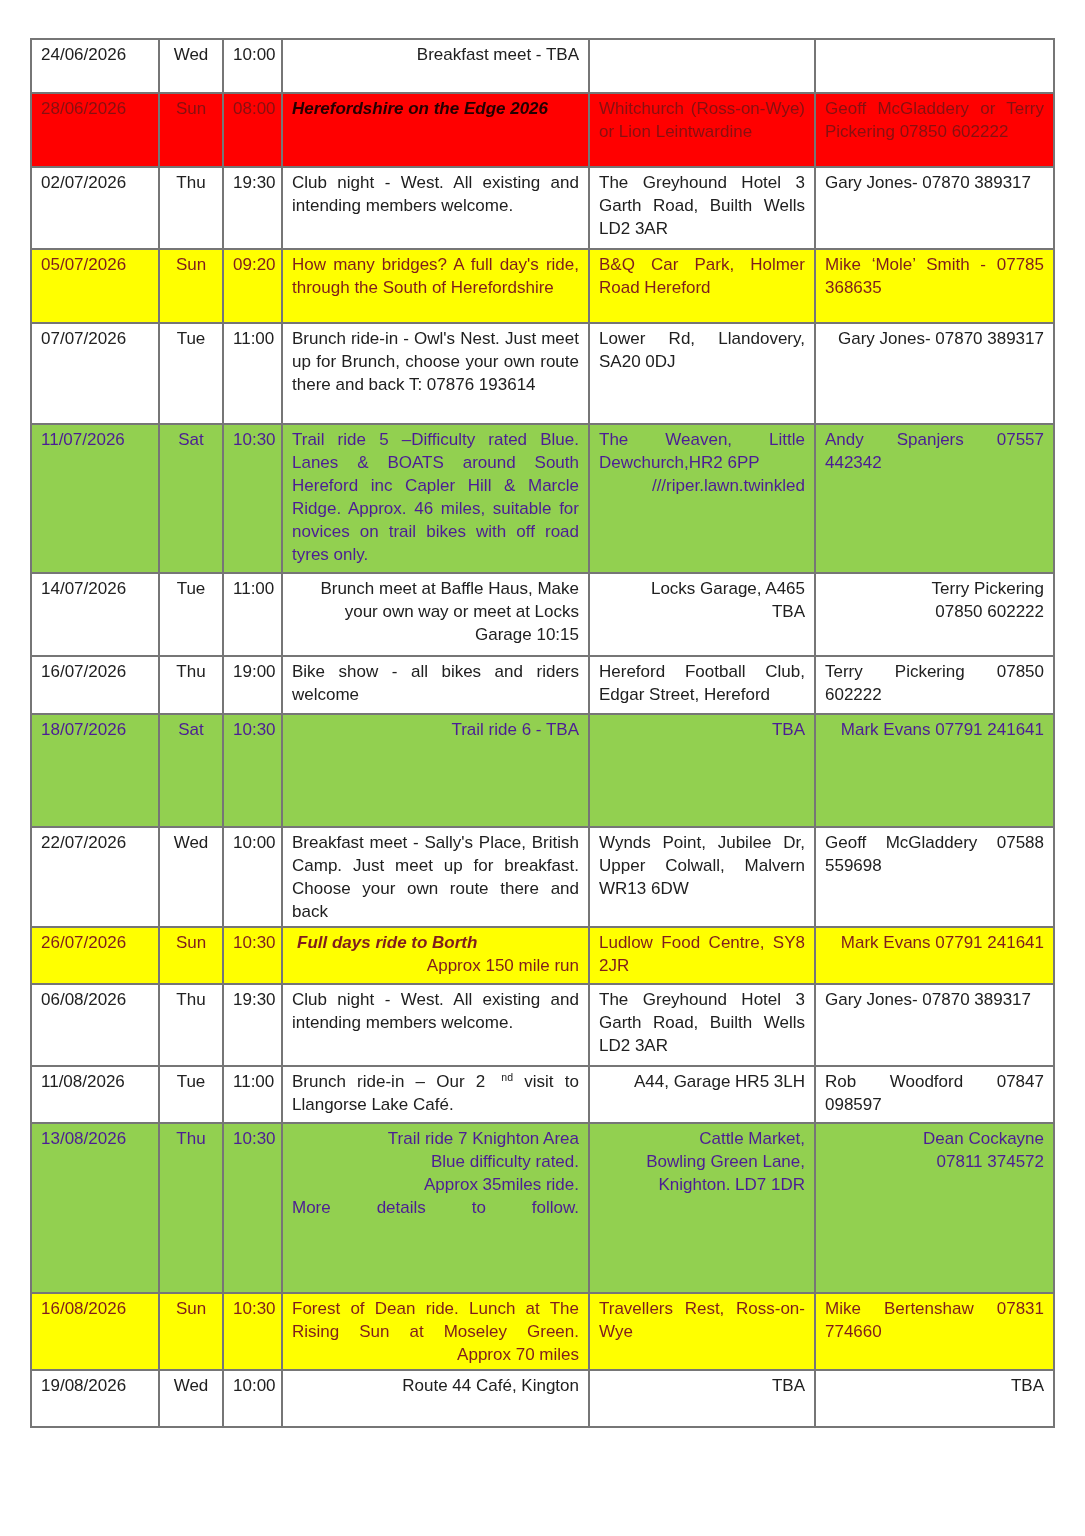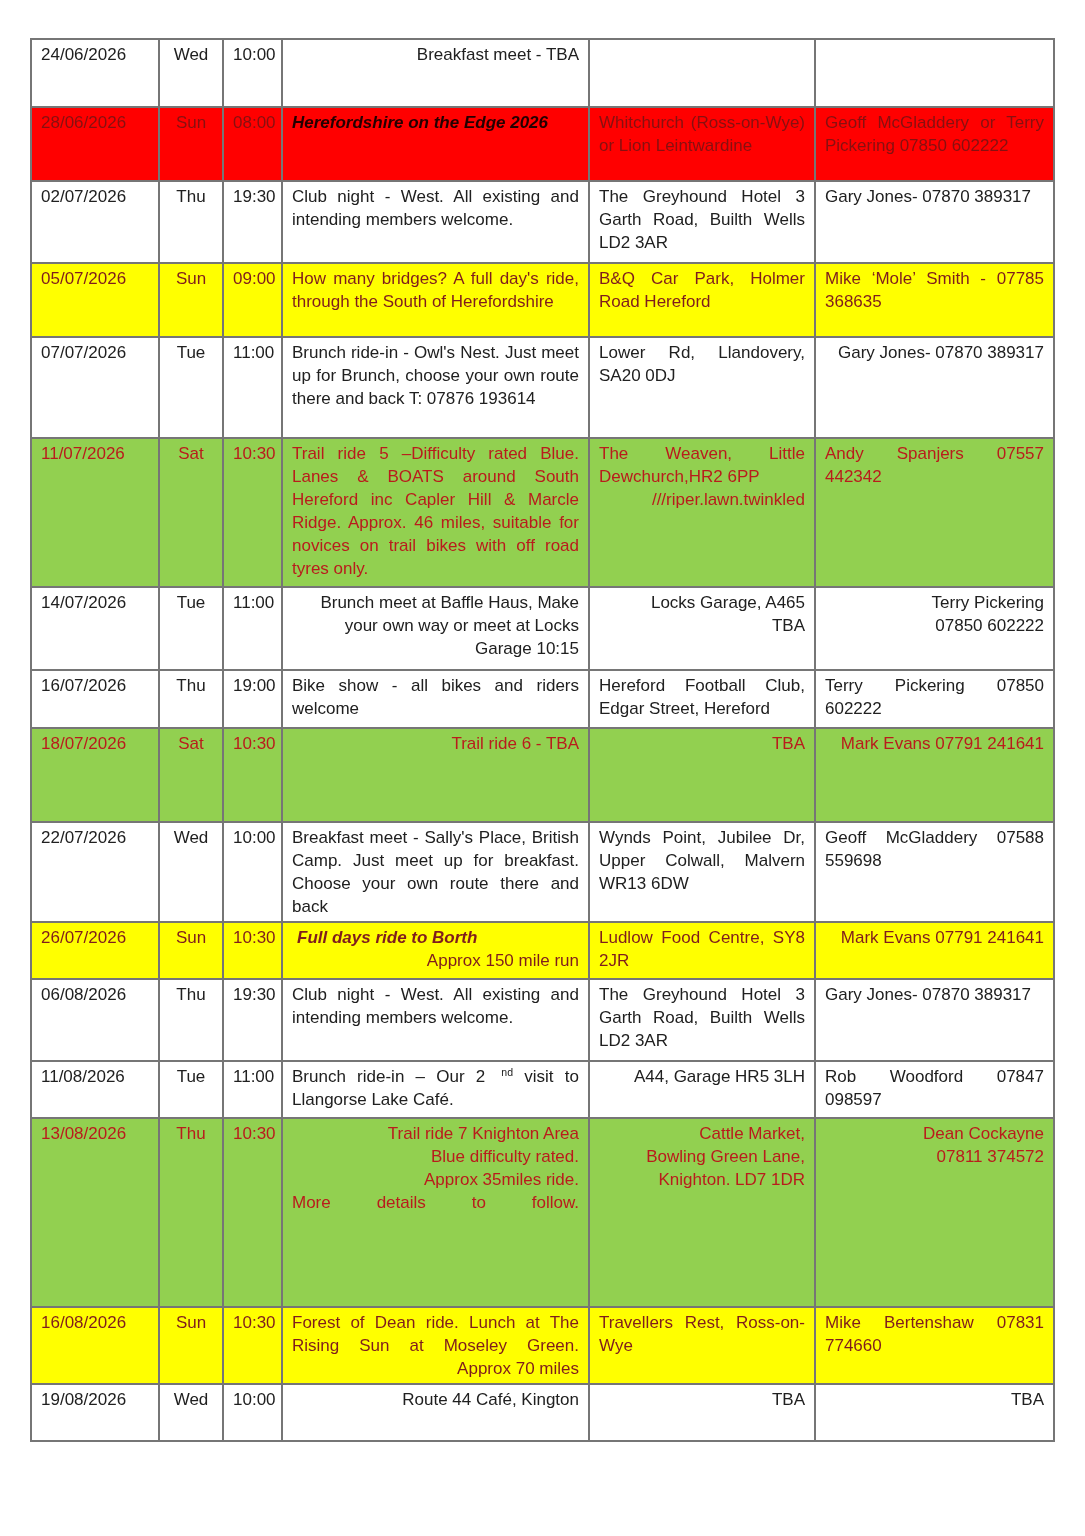--- a/index.html
+++ b/index.html
@@ -44,39 +44,39 @@
 
   .para { text-align: justify; margin: 0; }
   .para.left { text-align: right; }
   .para.spread { text-align: justify; text-align-last: justify; }
   .para.title { font-weight: bold; font-style: italic; color: #240000; }
   .para.boldital { font-weight: bold; font-style: italic; padding-left: 5px; }
 
   tr.row-white  { background: #ffffff; }
   tr.row-red    { background: #ff0000; color: #871010; }
   tr.row-yellow { background: #ffff00; color: #7f1d1d; }
-  tr.row-green  { background: #92d050; color: #b91c1c; }
+  tr.row-green  { background: #92d050; color: #4c1d95; }
 
   sup { font-size: 0.62em; line-height: 0; vertical-align: 6px; margin-left: 16px; }
 </style>
 </head>
 <body>
 
 <div class="page">
   <table class="events">
     <colgroup>
       <col class="c-date">
       <col class="c-day">
       <col class="c-time">
       <col class="c-desc">
       <col class="c-loc">
       <col class="c-contact">
     </colgroup>
     <tbody id="rows">
-        <tr class="row-white" style="height: 68px; padding-left: 36px;">
+        <tr class="row-white" style="height: 54px; padding-left: 36px;">
           <td class="date">24/06/2026</td>
           <td class="day">Wed</td>
           <td class="time">10:00</td>
           <td class="desc">
             <div class="para left">Breakfast meet - TBA</div>
           </td>
           <td class="loc"></td>
           <td class="contact"></td>
         </tr>
         <tr class="row-red" style="height: 74px;">
@@ -103,21 +103,21 @@
           <td class="loc">
             <div class="para">The Greyhound Hotel 3 Garth Road, Builth Wells LD2 3AR</div>
           </td>
           <td class="contact">
             <div class="para">Gary Jones- 07870 389317</div>
           </td>
         </tr>
         <tr class="row-yellow" style="height: 74px;">
           <td class="date">05/07/2026</td>
           <td class="day">Sun</td>
-          <td class="time">09:00</td>
+          <td class="time">09:20</td>
           <td class="desc">
             <div class="para">How many bridges? A full day's ride, through the South of Herefordshire</div>
           </td>
           <td class="loc">
             <div class="para">B&amp;Q Car Park, Holmer Road Hereford</div>
           </td>
           <td class="contact">
             <div class="para">Mike ‘Mole’ Smith - 07785 368635</div>
           </td>
         </tr>
@@ -175,21 +175,21 @@
           <td class="desc">
             <div class="para">Bike show - all bikes and riders welcome</div>
           </td>
           <td class="loc">
             <div class="para">Hereford Football Club, Edgar Street, Hereford</div>
           </td>
           <td class="contact">
             <div class="para">Terry Pickering 07850 602222</div>
           </td>
         </tr>
-        <tr class="row-green" style="height: 94px;">
+        <tr class="row-green" style="height: 113px;">
           <td class="date">18/07/2026</td>
           <td class="day">Sat</td>
           <td class="time">10:30</td>
           <td class="desc">
             <div class="para left">Trail ride 6 - TBA</div>
           </td>
           <td class="loc">
             <div class="para left">TBA</div>
           </td>
           <td class="contact">
@@ -246,21 +246,21 @@
           <td class="desc">
             <div class="para">Brunch ride-in – Our 2<sup>nd</sup> visit to Llangorse Lake Café.</div>
           </td>
           <td class="loc">
             <div class="para left">A44, Garage HR5 3LH</div>
           </td>
           <td class="contact">
             <div class="para">Rob Woodford 07847 098597</div>
           </td>
         </tr>
-        <tr class="row-green" style="height: 189px; margin-left: 41px;">
+        <tr class="row-green" style="height: 170px; margin-left: 41px;">
           <td class="date">13/08/2026</td>
           <td class="day">Thu</td>
           <td class="time">10:30</td>
           <td class="desc">
             <div class="para left">Trail ride 7 Knighton Area</div>
             <div class="para left">Blue difficulty rated.</div>
             <div class="para left">Approx 35miles ride.</div>
             <div class="para spread">More details to follow.</div>
           </td>
           <td class="loc">

